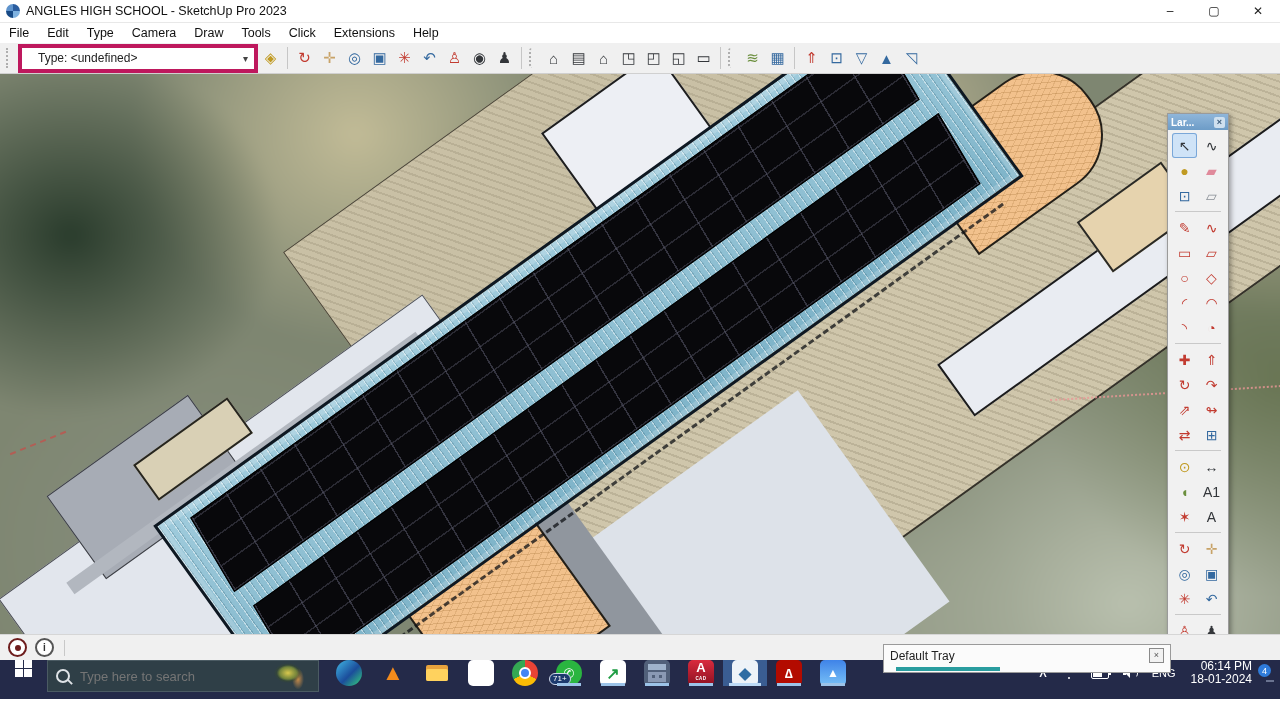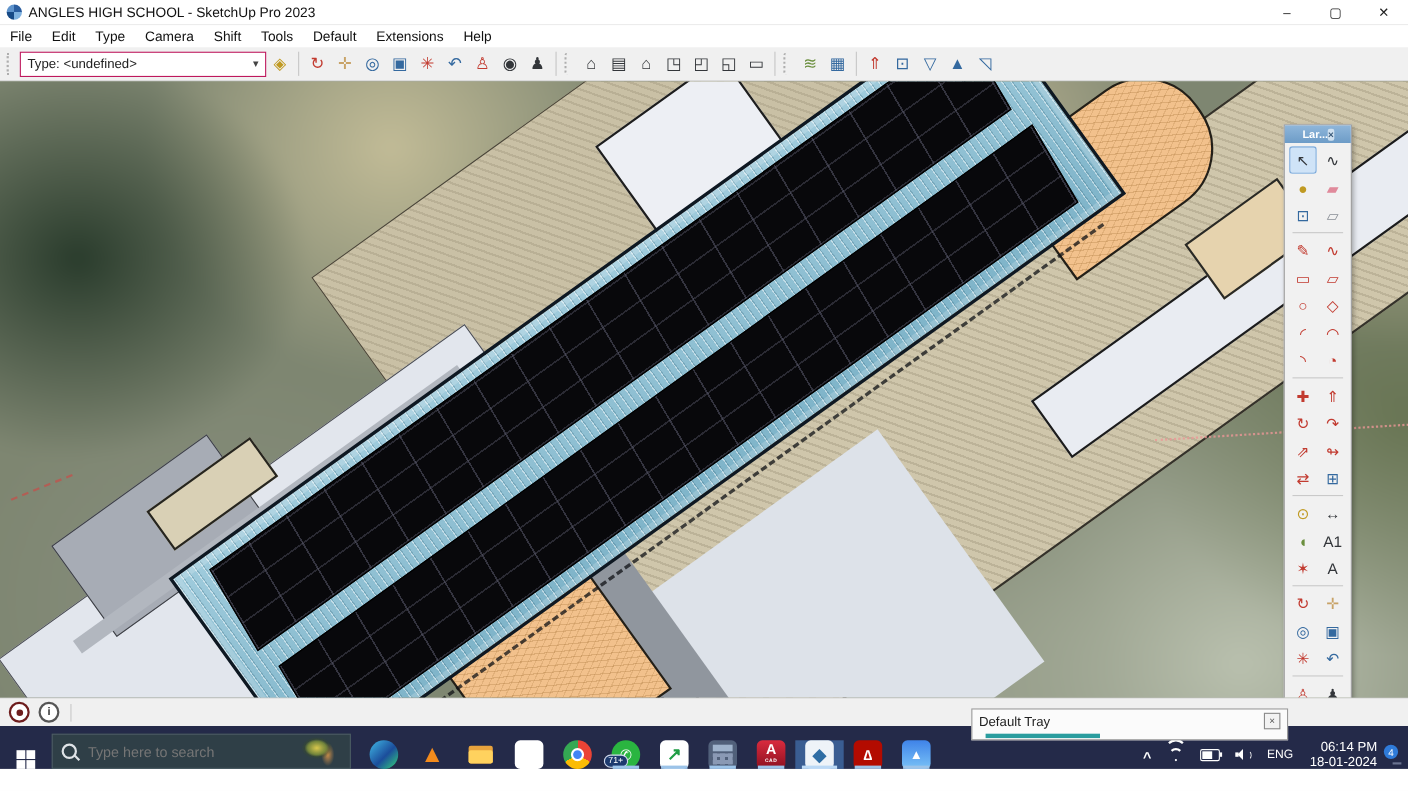--- a/index.html
+++ b/index.html
@@ -13,21 +13,21 @@
   .win-btns{margin-left:auto;display:flex;height:100%;}
   .win-btn{width:44px;height:100%;display:flex;align-items:center;justify-content:center;font-size:12px;color:#222;}
 
   
   .menubar{height:20px;background:#fff;display:flex;align-items:center;font-size:12.5px;color:#111;}
   .menu-item{padding:2px 9px;cursor:default;}
 
   
   .toolbar{height:30px;background:#f0f0f0;border-bottom:1px solid #d0d0d0;display:flex;align-items:center;padding-left:4px;}
   .handle{width:5px;height:20px;border-left:2px dotted #aeaeae;margin:0 5px 0 2px;}
-  .dropdown{width:216px;height:21px;background:#fff;border:1px solid #be185d;display:flex;align-items:center;font-size:12px;color:#222;padding-left:6px;}
+  .dropdown{width:216px;height:21px;background:#fff;border:4px solid #be185d;display:flex;align-items:center;font-size:12px;color:#222;padding-left:16px;}
   .dropdown .chev{margin-left:auto;padding:0 6px;color:#444;font-size:10px;}
   .tbar-icons{display:flex;align-items:center;}
   .tbi{width:25px;height:24px;display:flex;align-items:center;justify-content:center;font-size:15px;border-radius:3px;}
   .tbi.vsep{width:1px;height:22px;background:#c6c6c6;margin:0 4px;border-radius:0;}
   .tbi.handle2{width:5px;height:20px;border-left:2px dotted #aeaeae;margin:0 5px 0 3px;background:none;}
   .c-red{color:#c23b30}.c-blue{color:#34699f}.c-gold{color:#c09a22}.c-dark{color:#33363a}
   .c-pink{color:#e08a9b}.c-gray{color:#8a8f96}.c-green{color:#6b8f3e}.c-tan{color:#c8a368}
 
   
   .viewport{position:relative;height:560px;overflow:hidden;background:#7e8671;}
@@ -74,21 +74,21 @@
   .panel-1{top:12px;height:84px;}
   .panel-2{top:120px;height:80px;}
   .blue-roof::after{content:"";position:absolute;left:70px;right:30px;bottom:-15px;border-bottom:3px dashed #101216;opacity:.75;}
   .guide-dash{left:1050px;top:318px;width:235px;height:0;border-top:2px dotted rgba(235,150,150,.8);transform:rotate(-3.5deg);}
   .axis-dash-left{left:8px;top:368px;width:60px;height:0;border-top:2px dashed rgba(220,60,60,.55);transform:rotate(-22deg);}
 
   
   .palette{position:absolute;left:1167px;top:39px;width:60px;background:#f1f1f1;border:1px solid #9a9a9a;
     box-shadow:2px 2px 5px rgba(0,0,0,.35);z-index:30;}
   .pal-head{height:16px;background:linear-gradient(180deg,#8fb6da,#6d9cc7);display:flex;align-items:center;
-    color:#fff;font-size:10px;font-weight:bold;padding:0 16px;}
+    color:#fff;font-size:10px;font-weight:bold;padding:0 3px;}
   .pal-close{margin-left:auto;color:#3a5a7a;background:#cfe0ef;width:11px;height:11px;line-height:11px;
     text-align:center;font-size:9px;border-radius:2px;}
   .pal-grid{display:grid;grid-template-columns:27px 27px;justify-content:center;justify-items:center;align-items:center;padding:3px 0 4px;}
   .pal-i{width:25px;height:25px;display:flex;align-items:center;justify-content:center;font-size:14px;border-radius:3px;}
   .pal-i.active{background:#cfe3f7;box-shadow:inset 0 0 0 1px #7aa7d8;}
   .pal-i.sep{grid-column:1 / -1;width:46px;height:7px;border-radius:0;position:relative;}
   .pal-i.sep::after{content:"";position:absolute;left:0;right:0;top:3px;border-top:1px solid #c9c9c9;}
 
   
   .measure{height:23px;background:#f0f0f0;display:flex;align-items:center;font-size:12px;color:#222;}
@@ -104,21 +104,21 @@
   .sb-circ .i{font-size:10px;font-weight:bold;color:#333;line-height:10px;}
   .sb-sep{width:1px;height:16px;background:#c8c8c8;margin:0 8px 0 10px;}
   
   .tray-panel{position:absolute;left:883px;top:644px;width:286px;height:27px;background:#fbfbfb;border:1px solid #9a9a9a;z-index:40;}
   .tray-title{display:flex;align-items:center;height:21px;font-size:12px;color:#222;padding:0 6px;}
   .tray-close{margin-left:auto;width:13px;height:13px;border:1px solid #8a8a8a;background:#f2f2f2;color:#555;
     font-size:9px;line-height:12px;text-align:center;}
   .tray-sliver{position:absolute;left:12px;top:22px;width:104px;height:4px;background:#2a9d9f;}
 
   
-  .taskbar{height:39px;background:#242a49;display:flex;align-items:flex-end;color:#fff;position:relative;}
+  .taskbar{height:39px;background:#242a49;display:flex;align-items:flex-start;color:#fff;position:relative;}
   .tb-start{width:47px;display:flex;align-items:center;justify-content:center;}
   .win-logo{display:grid;grid-template-columns:8px 8px;grid-template-rows:8px 8px;gap:1px;}
   .win-logo span{background:#fff;}
   .tb-search{width:254px;background:#2f3f47;border:1px solid #4b5b63;display:flex;align-items:center;padding:0 8px;position:relative;}
   .tb-search input{flex:1;background:transparent;border:none;outline:none;color:#d4d9de;font-size:13px;
     font-family:"Liberation Sans",sans-serif;}
   .sg{width:10px;height:10px;border:2px solid #dfe3e7;border-radius:50%;position:relative;margin-right:8px;flex:none;}
   .sg::after{content:"";position:absolute;width:6px;height:2px;background:#dfe3e7;transform:rotate(45deg);right:-5px;bottom:-2px;}
   .seadragon{width:40px;height:30px;flex:none;border-radius:4px;
     background:radial-gradient(14px 10px at 45% 40%, #d9c84d, rgba(122,140,58,.9) 60%, rgba(60,80,40,.4) 80%, transparent),
@@ -187,23 +187,23 @@
       <div class="win-btn">▢</div>
       <div class="win-btn close">✕</div>
     </div>
   </div>
 
   <div class="menubar">
       <div class="menu-item"><span>File</span></div>
       <div class="menu-item"><span>Edit</span></div>
       <div class="menu-item"><span>Type</span></div>
       <div class="menu-item"><span>Camera</span></div>
-      <div class="menu-item"><span>Shift</span></div>
+      <div class="menu-item"><span>Draw</span></div>
       <div class="menu-item"><span>Tools</span></div>
-      <div class="menu-item"><span>Default</span></div>
+      <div class="menu-item"><span>Click</span></div>
       <div class="menu-item"><span>Extensions</span></div>
       <div class="menu-item"><span>Help</span></div>
     </div>
 
   <div class="toolbar">
     <div class="handle"></div>
     <div class="dropdown">
       <span>Type: &lt;undefined&gt;</span>
       <span class="chev">▾</span>
     </div>

